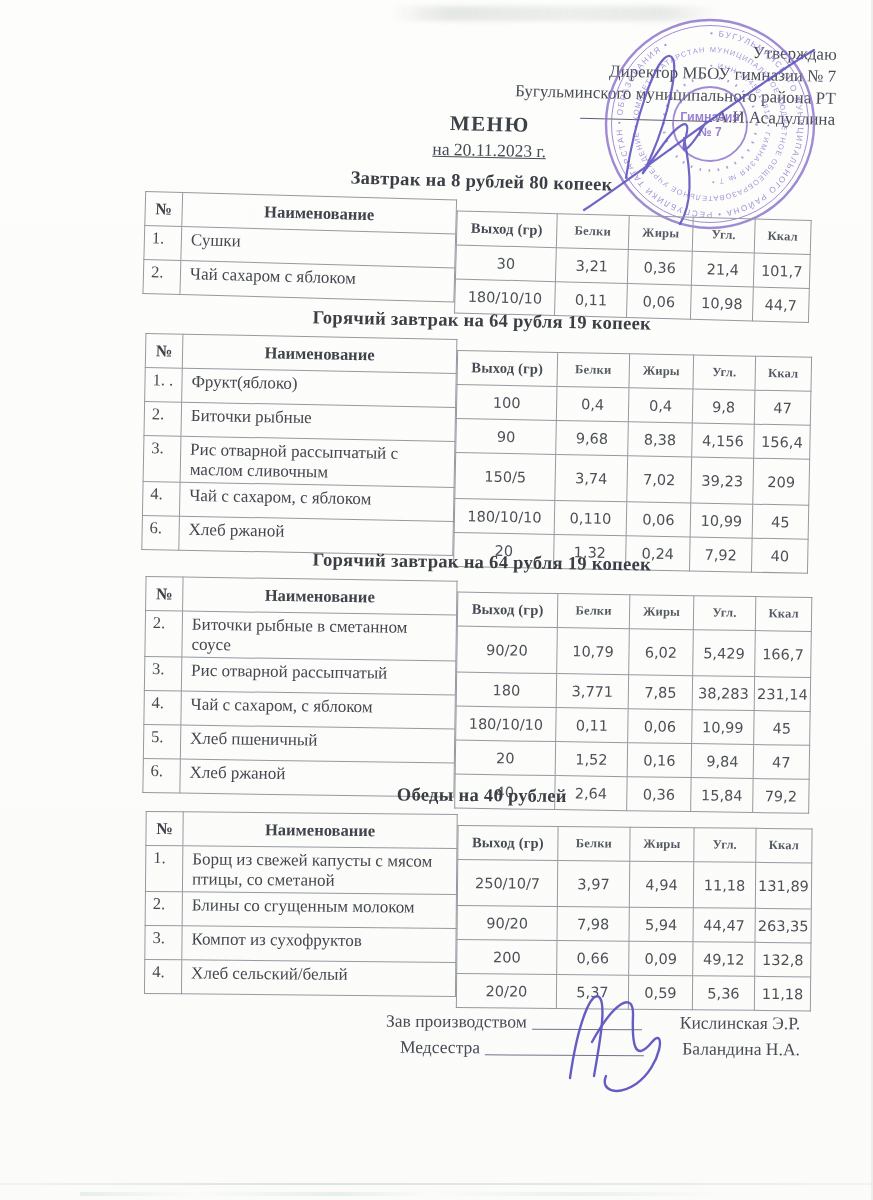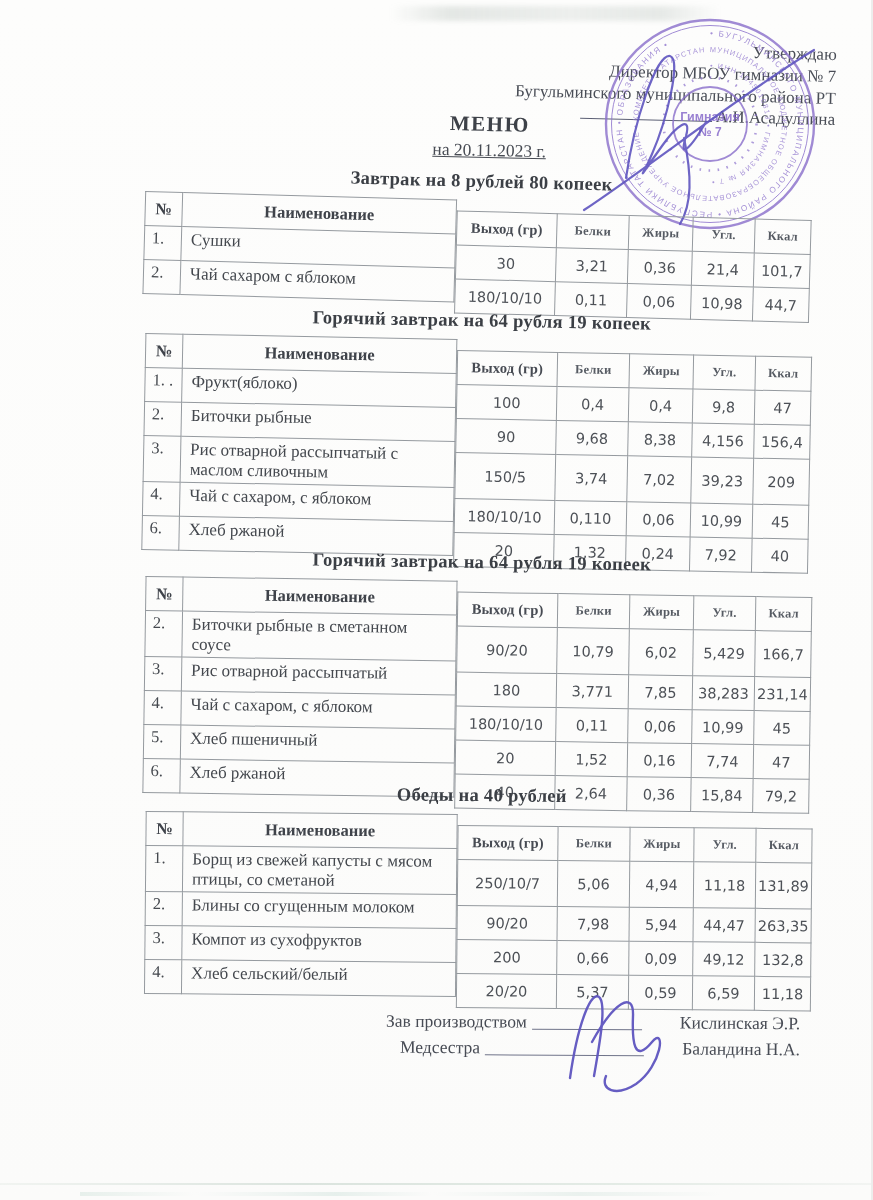--- a/index.html
+++ b/index.html
@@ -347,21 +347,21 @@
               <td>180/10/10</td>
               <td>0,11</td>
               <td>0,06</td>
               <td>10,99</td>
               <td>45</td>
             </tr>
             <tr style="height: 34px;">
               <td>20</td>
               <td>1,52</td>
               <td>0,16</td>
-              <td>7,74</td>
+              <td>9,84</td>
               <td>47</td>
             </tr>
             <tr style="height: 34px;">
               <td>40</td>
               <td>2,64</td>
               <td>0,36</td>
               <td>15,84</td>
               <td>79,2</td>
             </tr>
           </tbody>
@@ -415,21 +415,21 @@
           <th class="h-out">Выход (гр)</th>
           <th>Белки</th>
           <th>Жиры</th>
           <th>Угл.</th>
           <th>Ккал</th>
         </tr>
           </thead>
           <tbody>
             <tr style="height: 46px;">
               <td>250/10/7</td>
-              <td>5,06</td>
+              <td>3,97</td>
               <td>4,94</td>
               <td>11,18</td>
               <td>131,89</td>
             </tr>
             <tr style="height: 34px;">
               <td>90/20</td>
               <td>7,98</td>
               <td>5,94</td>
               <td>44,47</td>
               <td>263,35</td>
@@ -438,21 +438,21 @@
               <td>200</td>
               <td>0,66</td>
               <td>0,09</td>
               <td>49,12</td>
               <td>132,8</td>
             </tr>
             <tr style="height: 34px;">
               <td>20/20</td>
               <td>5,37</td>
               <td>0,59</td>
-              <td>6,59</td>
+              <td>5,36</td>
               <td>11,18</td>
             </tr>
           </tbody>
         </table>
     </div>
   </section>
 
   <div class="footer">
     <div class="sig-row">
       <span class="who">Зав производством</span>

